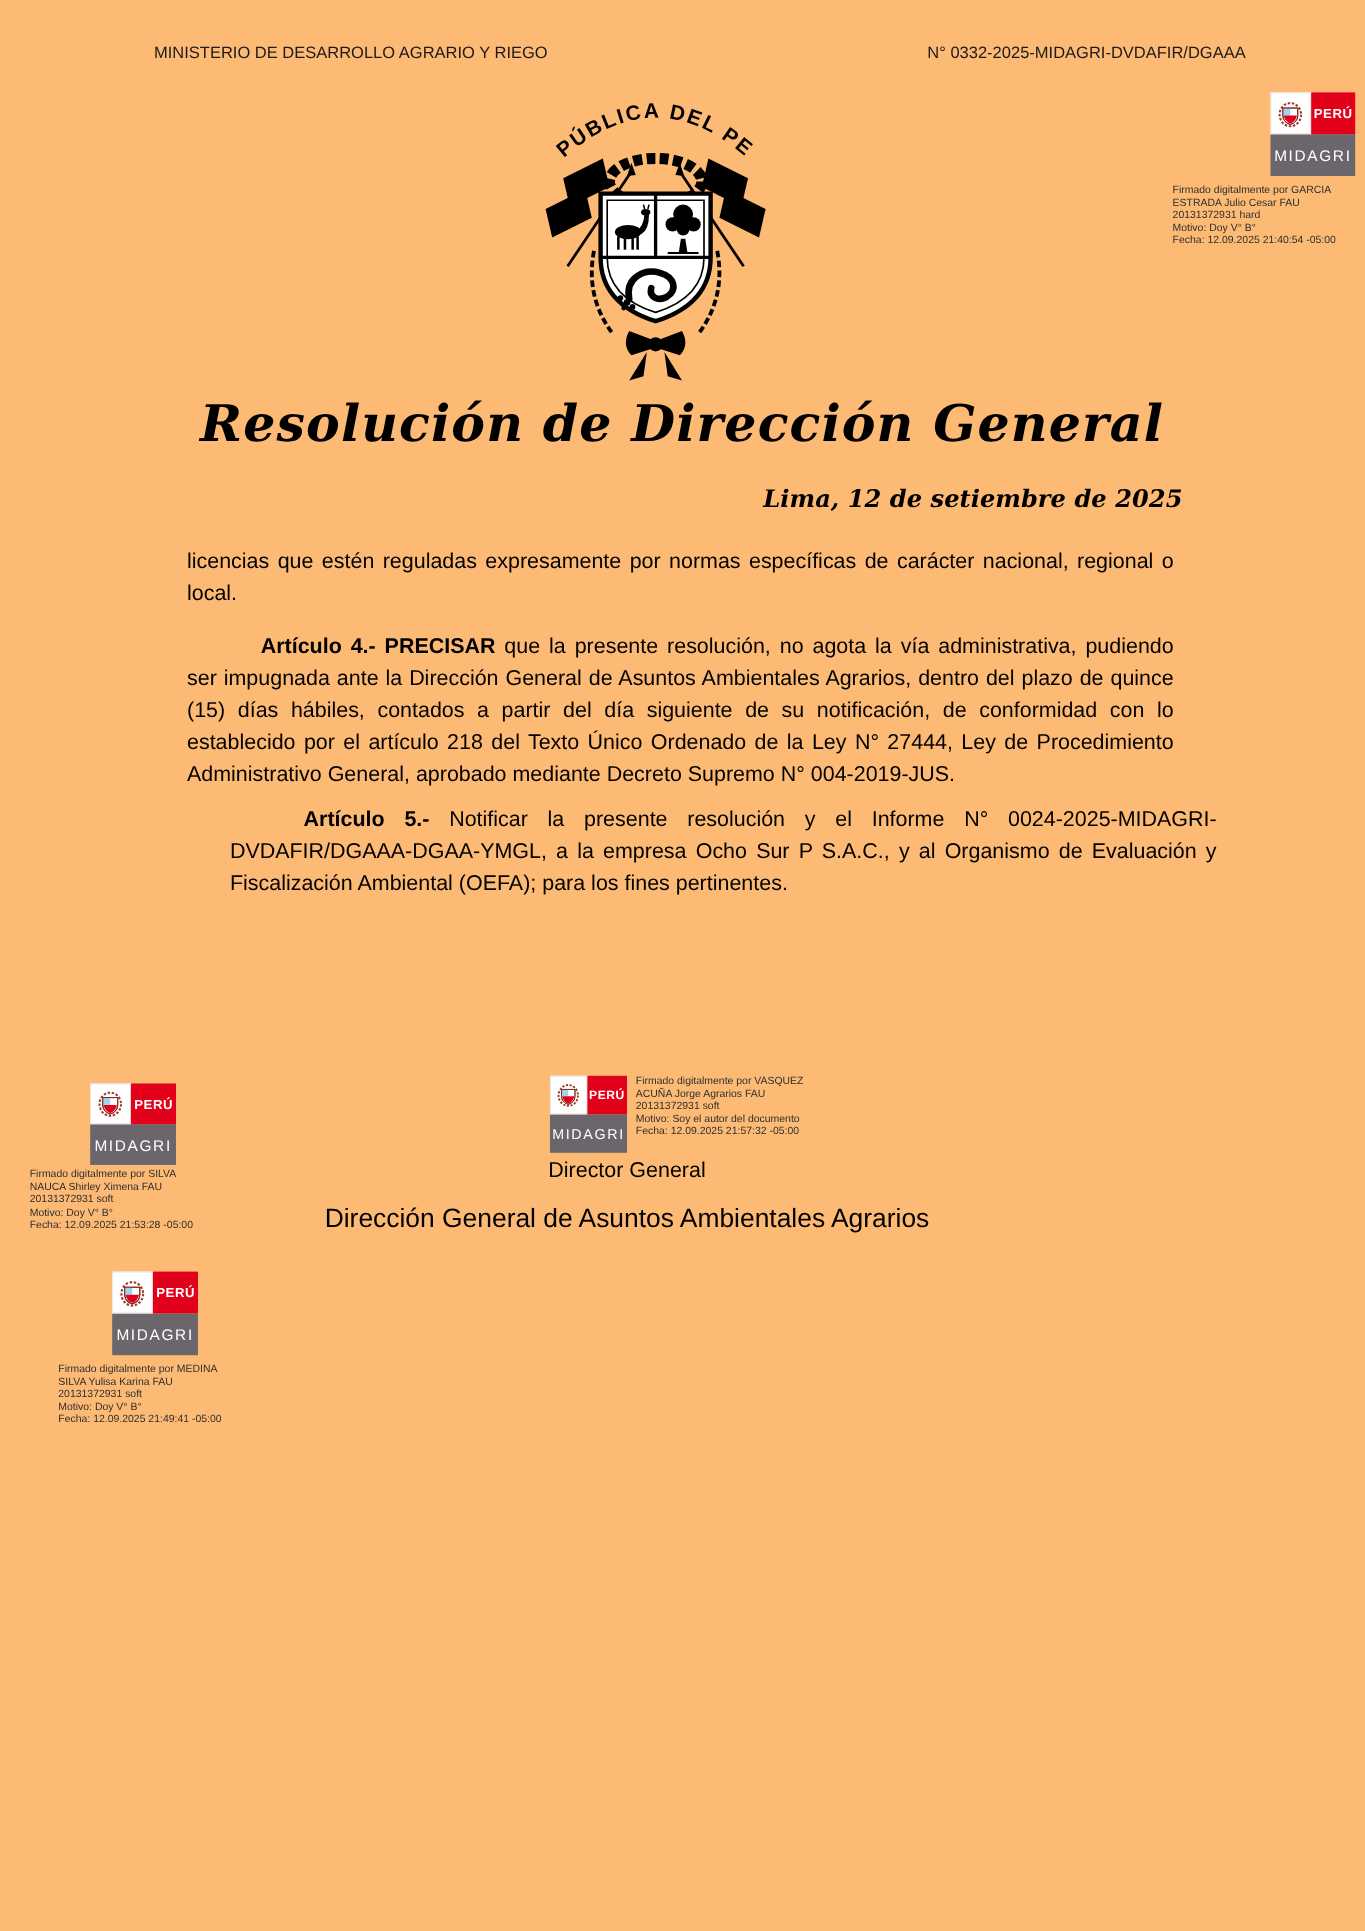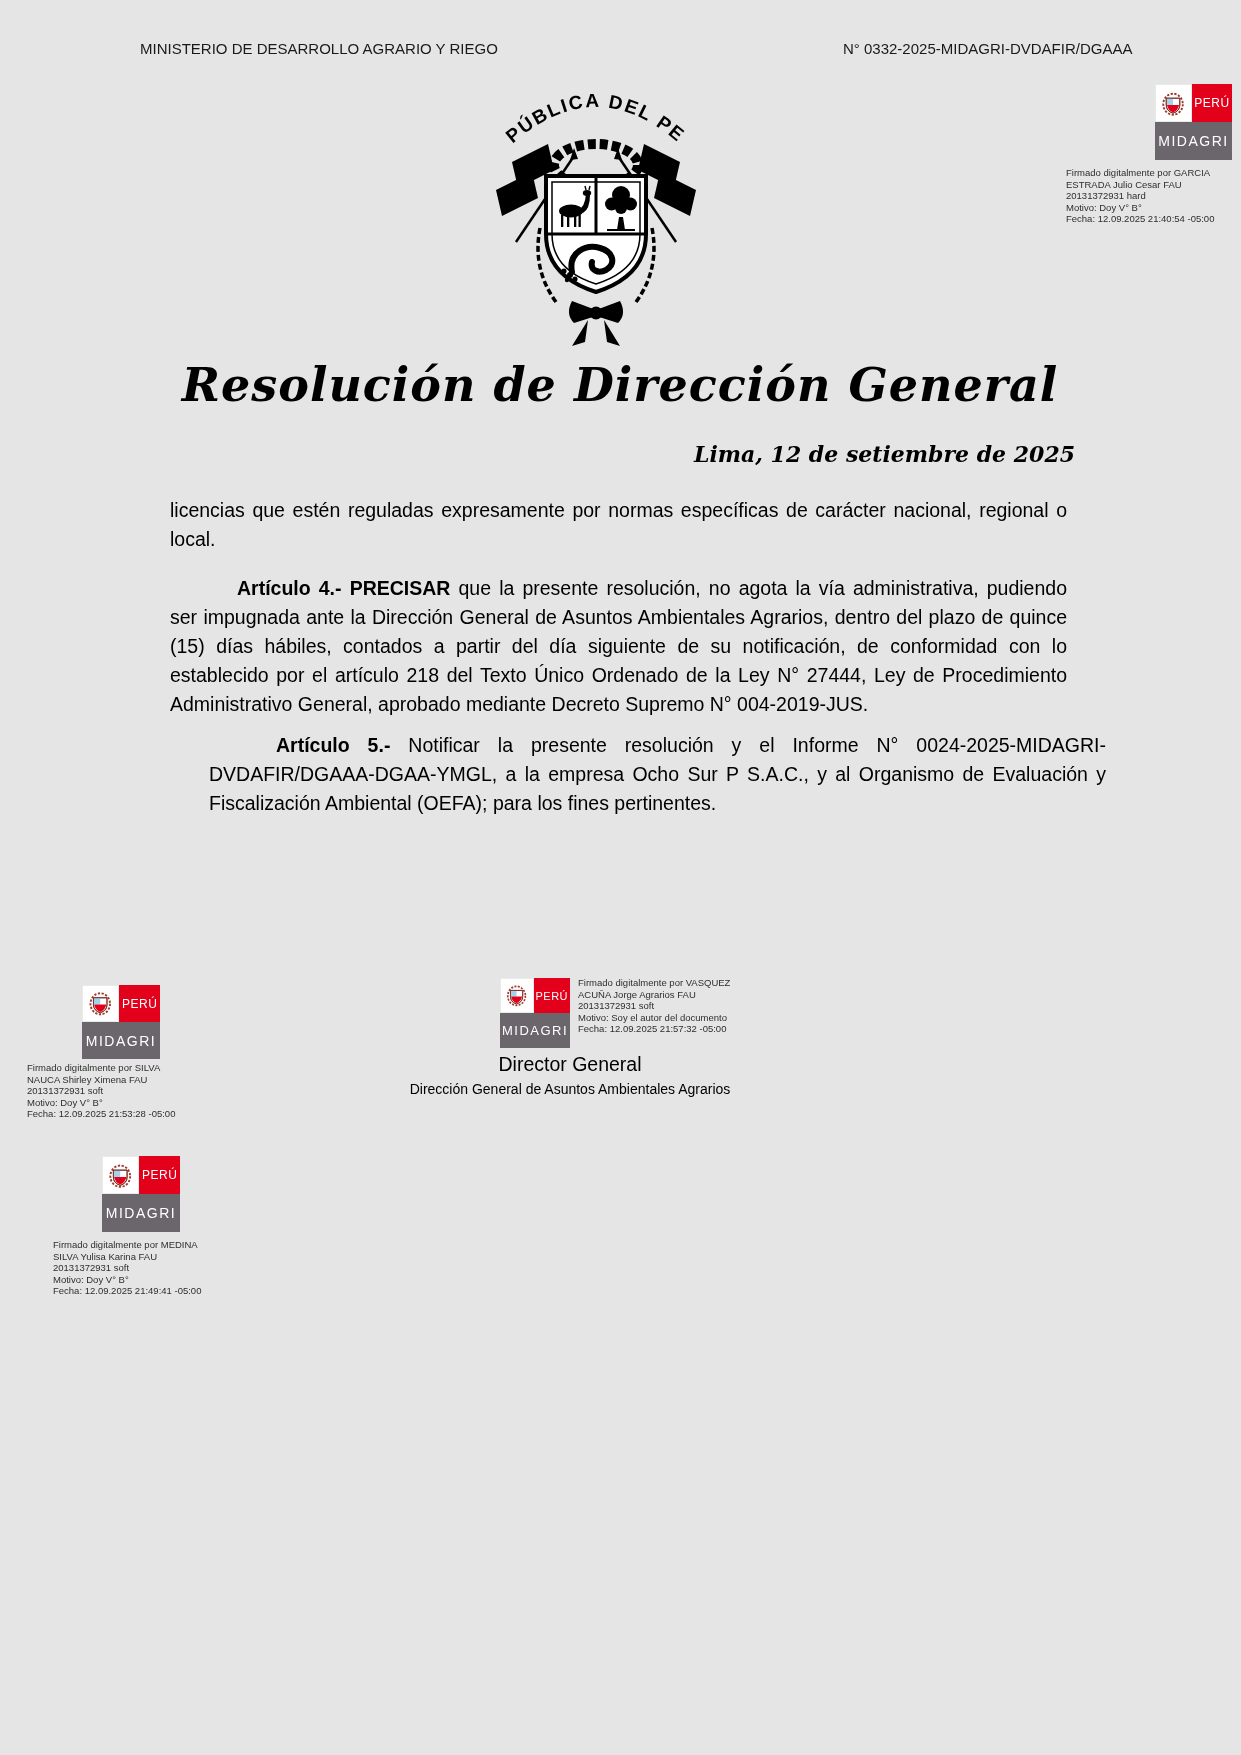--- a/index.html
+++ b/index.html
@@ -1,19 +1,19 @@
 <!DOCTYPE html>
 <html><head>
 <meta charset="utf-8">
 <style>
   html,body{margin:0;padding:0;background:#ffffff;}
   .page{
     position:relative;
     width:1241px;height:1755px;
-    background:#e5e5e5;
+    background:#fdba74;
     margin:0 auto;
     font-family:"Liberation Sans", sans-serif;
     color:#000;
     overflow:hidden;
   }
   .abs{position:absolute;}
   
   .hdr{font-size:15px;color:#1a1a1a;white-space:nowrap;}
   .hdr-left{left:140px;top:40px;}
   .hdr-right{left:843px;top:40px;text-align:right;}
@@ -45,34 +45,34 @@
   .p3{top:731px;margin-left:39px;}
   .closing{left:170px;top:879px;width:897px;text-align:center;font-size:20px;}
   
   .logo{--row:38px;--peru-fs:12px;--mid-fs:14px;}
   .logo-top{display:flex;height:var(--row);}
   .logo-arms{width:48%;background:#fff;border:1px solid #e9e9e9;box-sizing:border-box;display:flex;align-items:center;justify-content:center;}
   .logo-arms svg{width:86%;height:86%;}
   .logo-peru{
     width:52%;background:var(--logo-red,#e3001b);
     color:#fff;display:flex;align-items:center;justify-content:center;
-    font-weight:normal;font-size:var(--peru-fs);letter-spacing:.5px;
+    font-weight:bold;font-size:var(--peru-fs);letter-spacing:.5px;
   }
   .logo-gray{
     height:var(--row);background:var(--logo-gray,#6a666c);
     color:#fff;display:flex;align-items:center;justify-content:center;
     font-size:var(--mid-fs);letter-spacing:1.5px;
   }
   
   .sig{font-size:9.5px;line-height:11.5px;color:#2e2e2e;white-space:nowrap;}
   
   .signer{left:120px;top:1052px;width:900px;text-align:center;}
   .signer-name{font-size:21px;font-weight:bold;line-height:27px;}
   .signer-role{font-size:19.5px;line-height:25px;}
-  .signer-org{font-size:14px;line-height:25px;}
+  .signer-org{font-size:24px;line-height:25px;margin-top:18px;}
 </style>
 </head>
 <body>
 
 <div class="page">
 
   <div class="abs hdr hdr-left">MINISTERIO DE DESARROLLO AGRARIO Y RIEGO</div>
   <div class="abs hdr hdr-right">N° 0332-2025-MIDAGRI-DVDAFIR/DGAAA</div>
 
   <svg class="abs emblem" viewBox="0 0 228 298" xmlns="http://www.w3.org/2000/svg">

